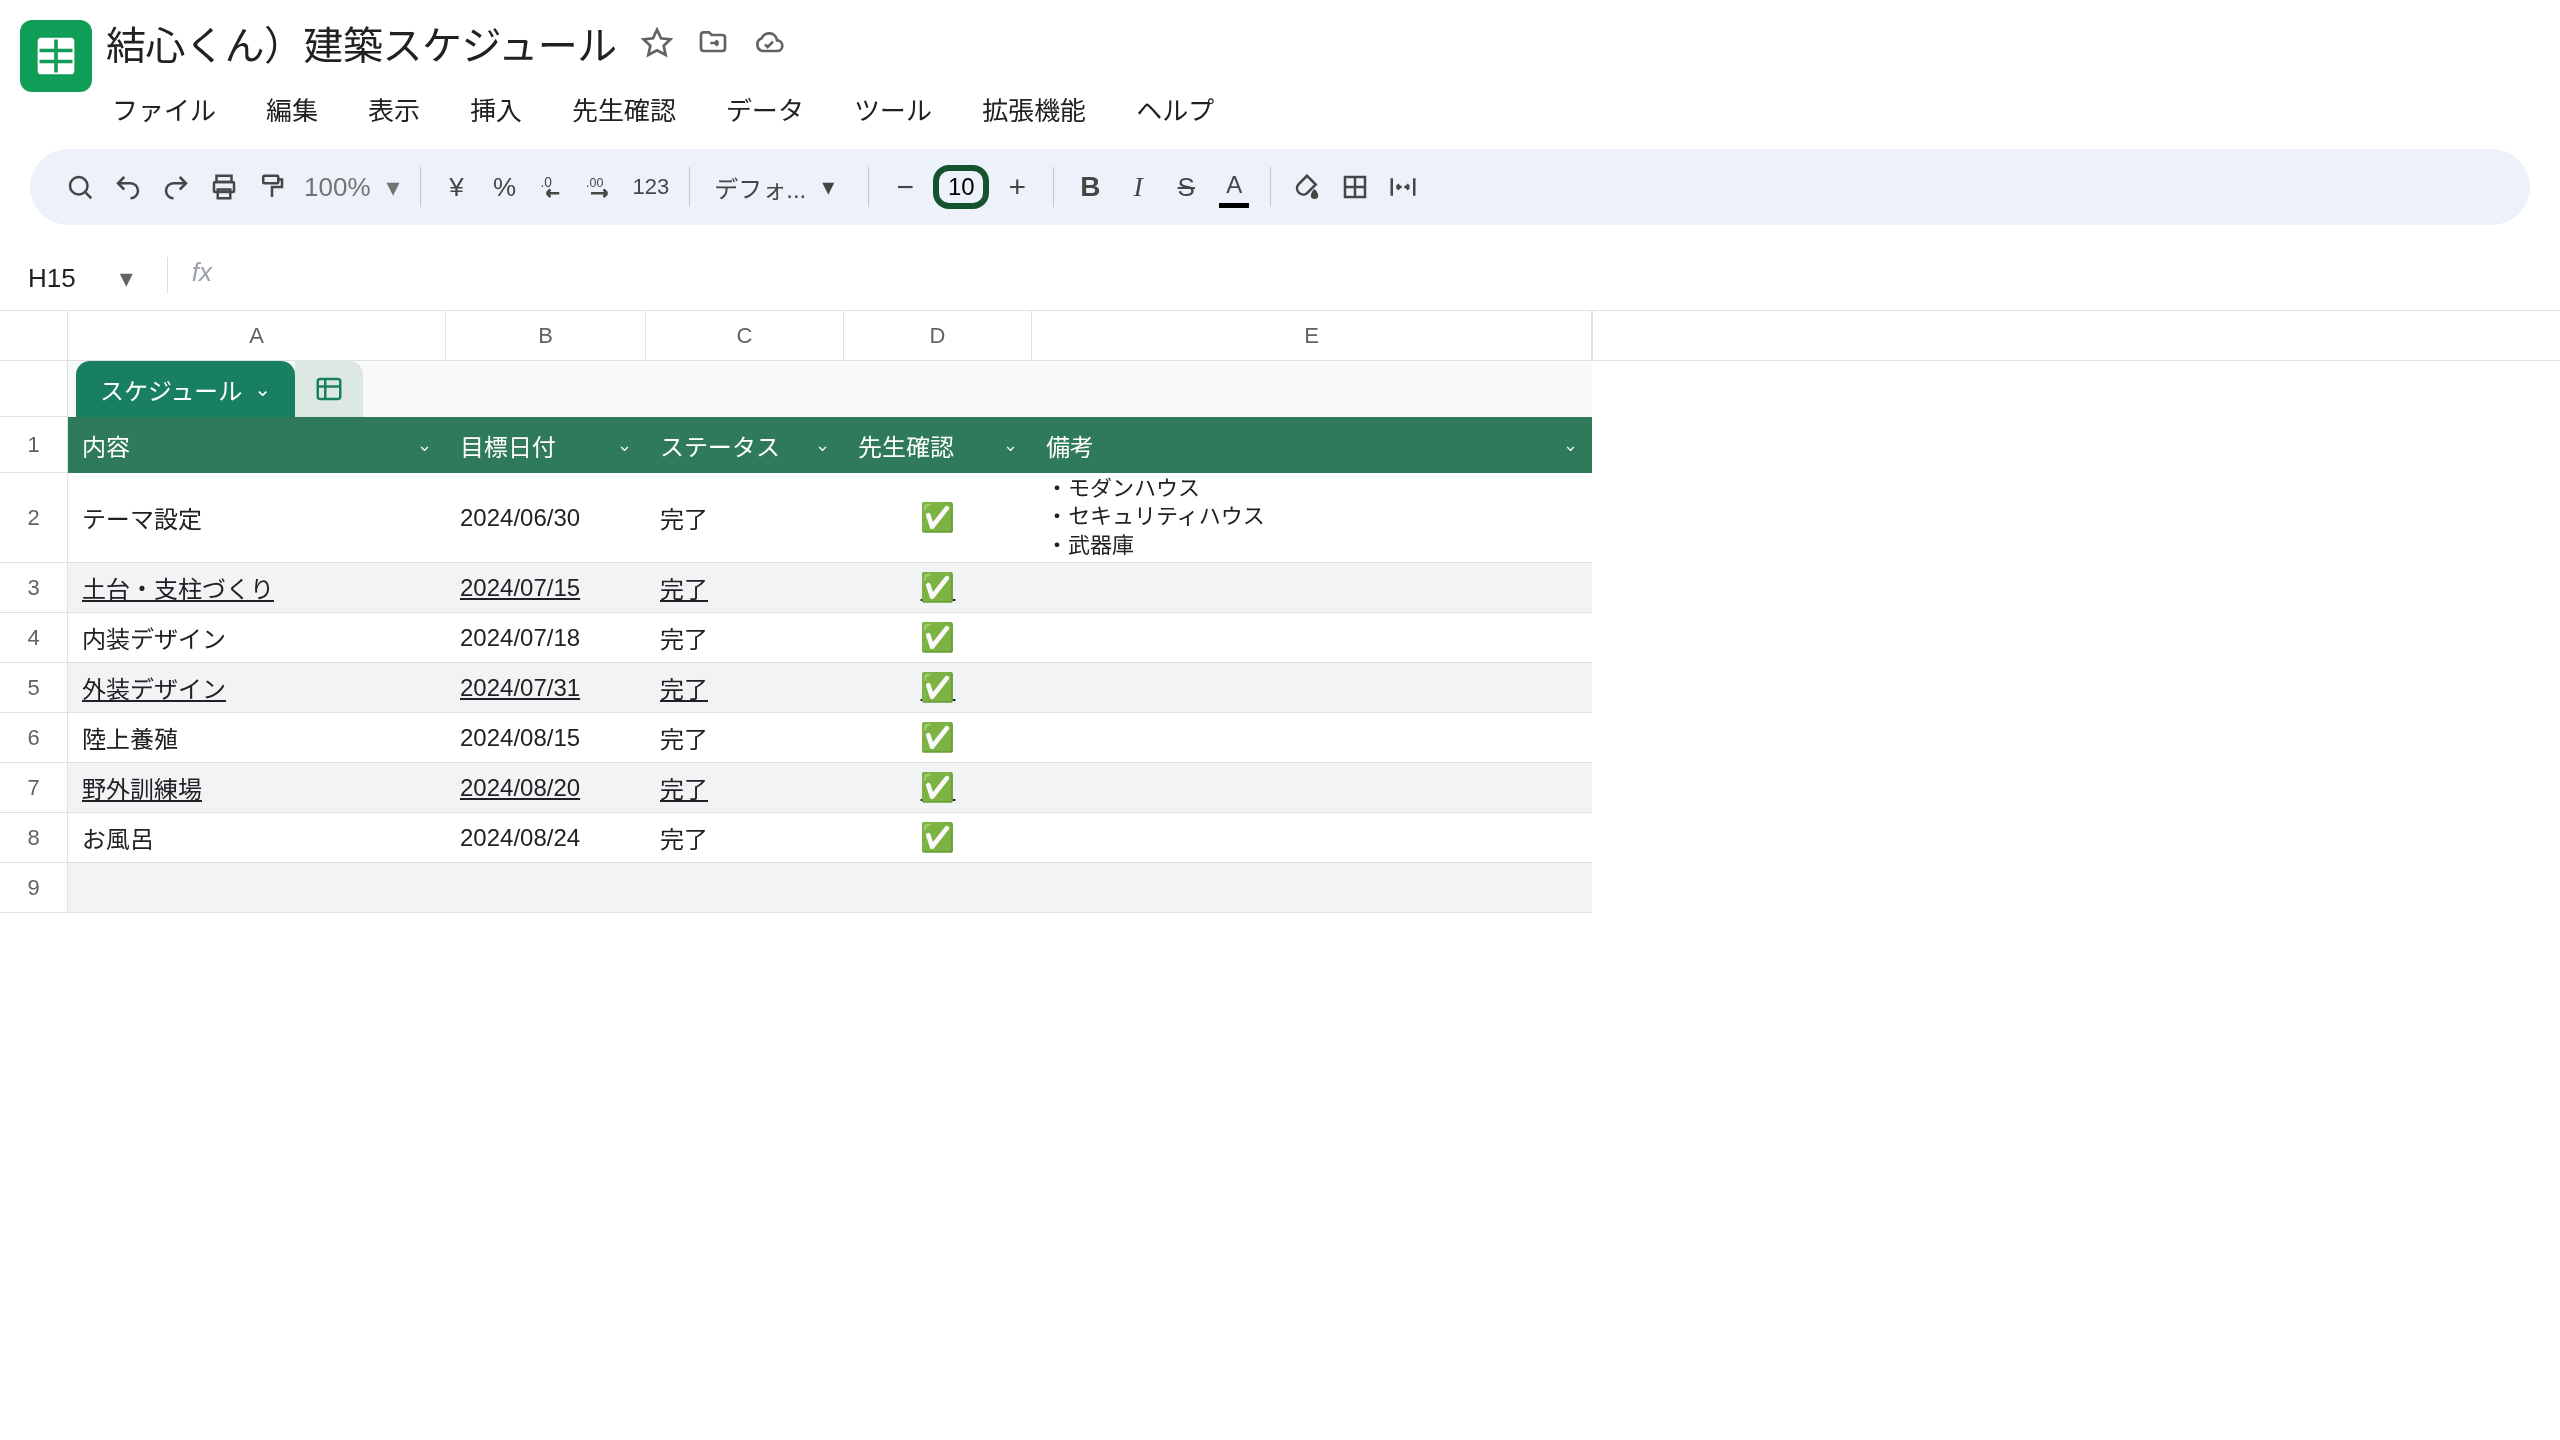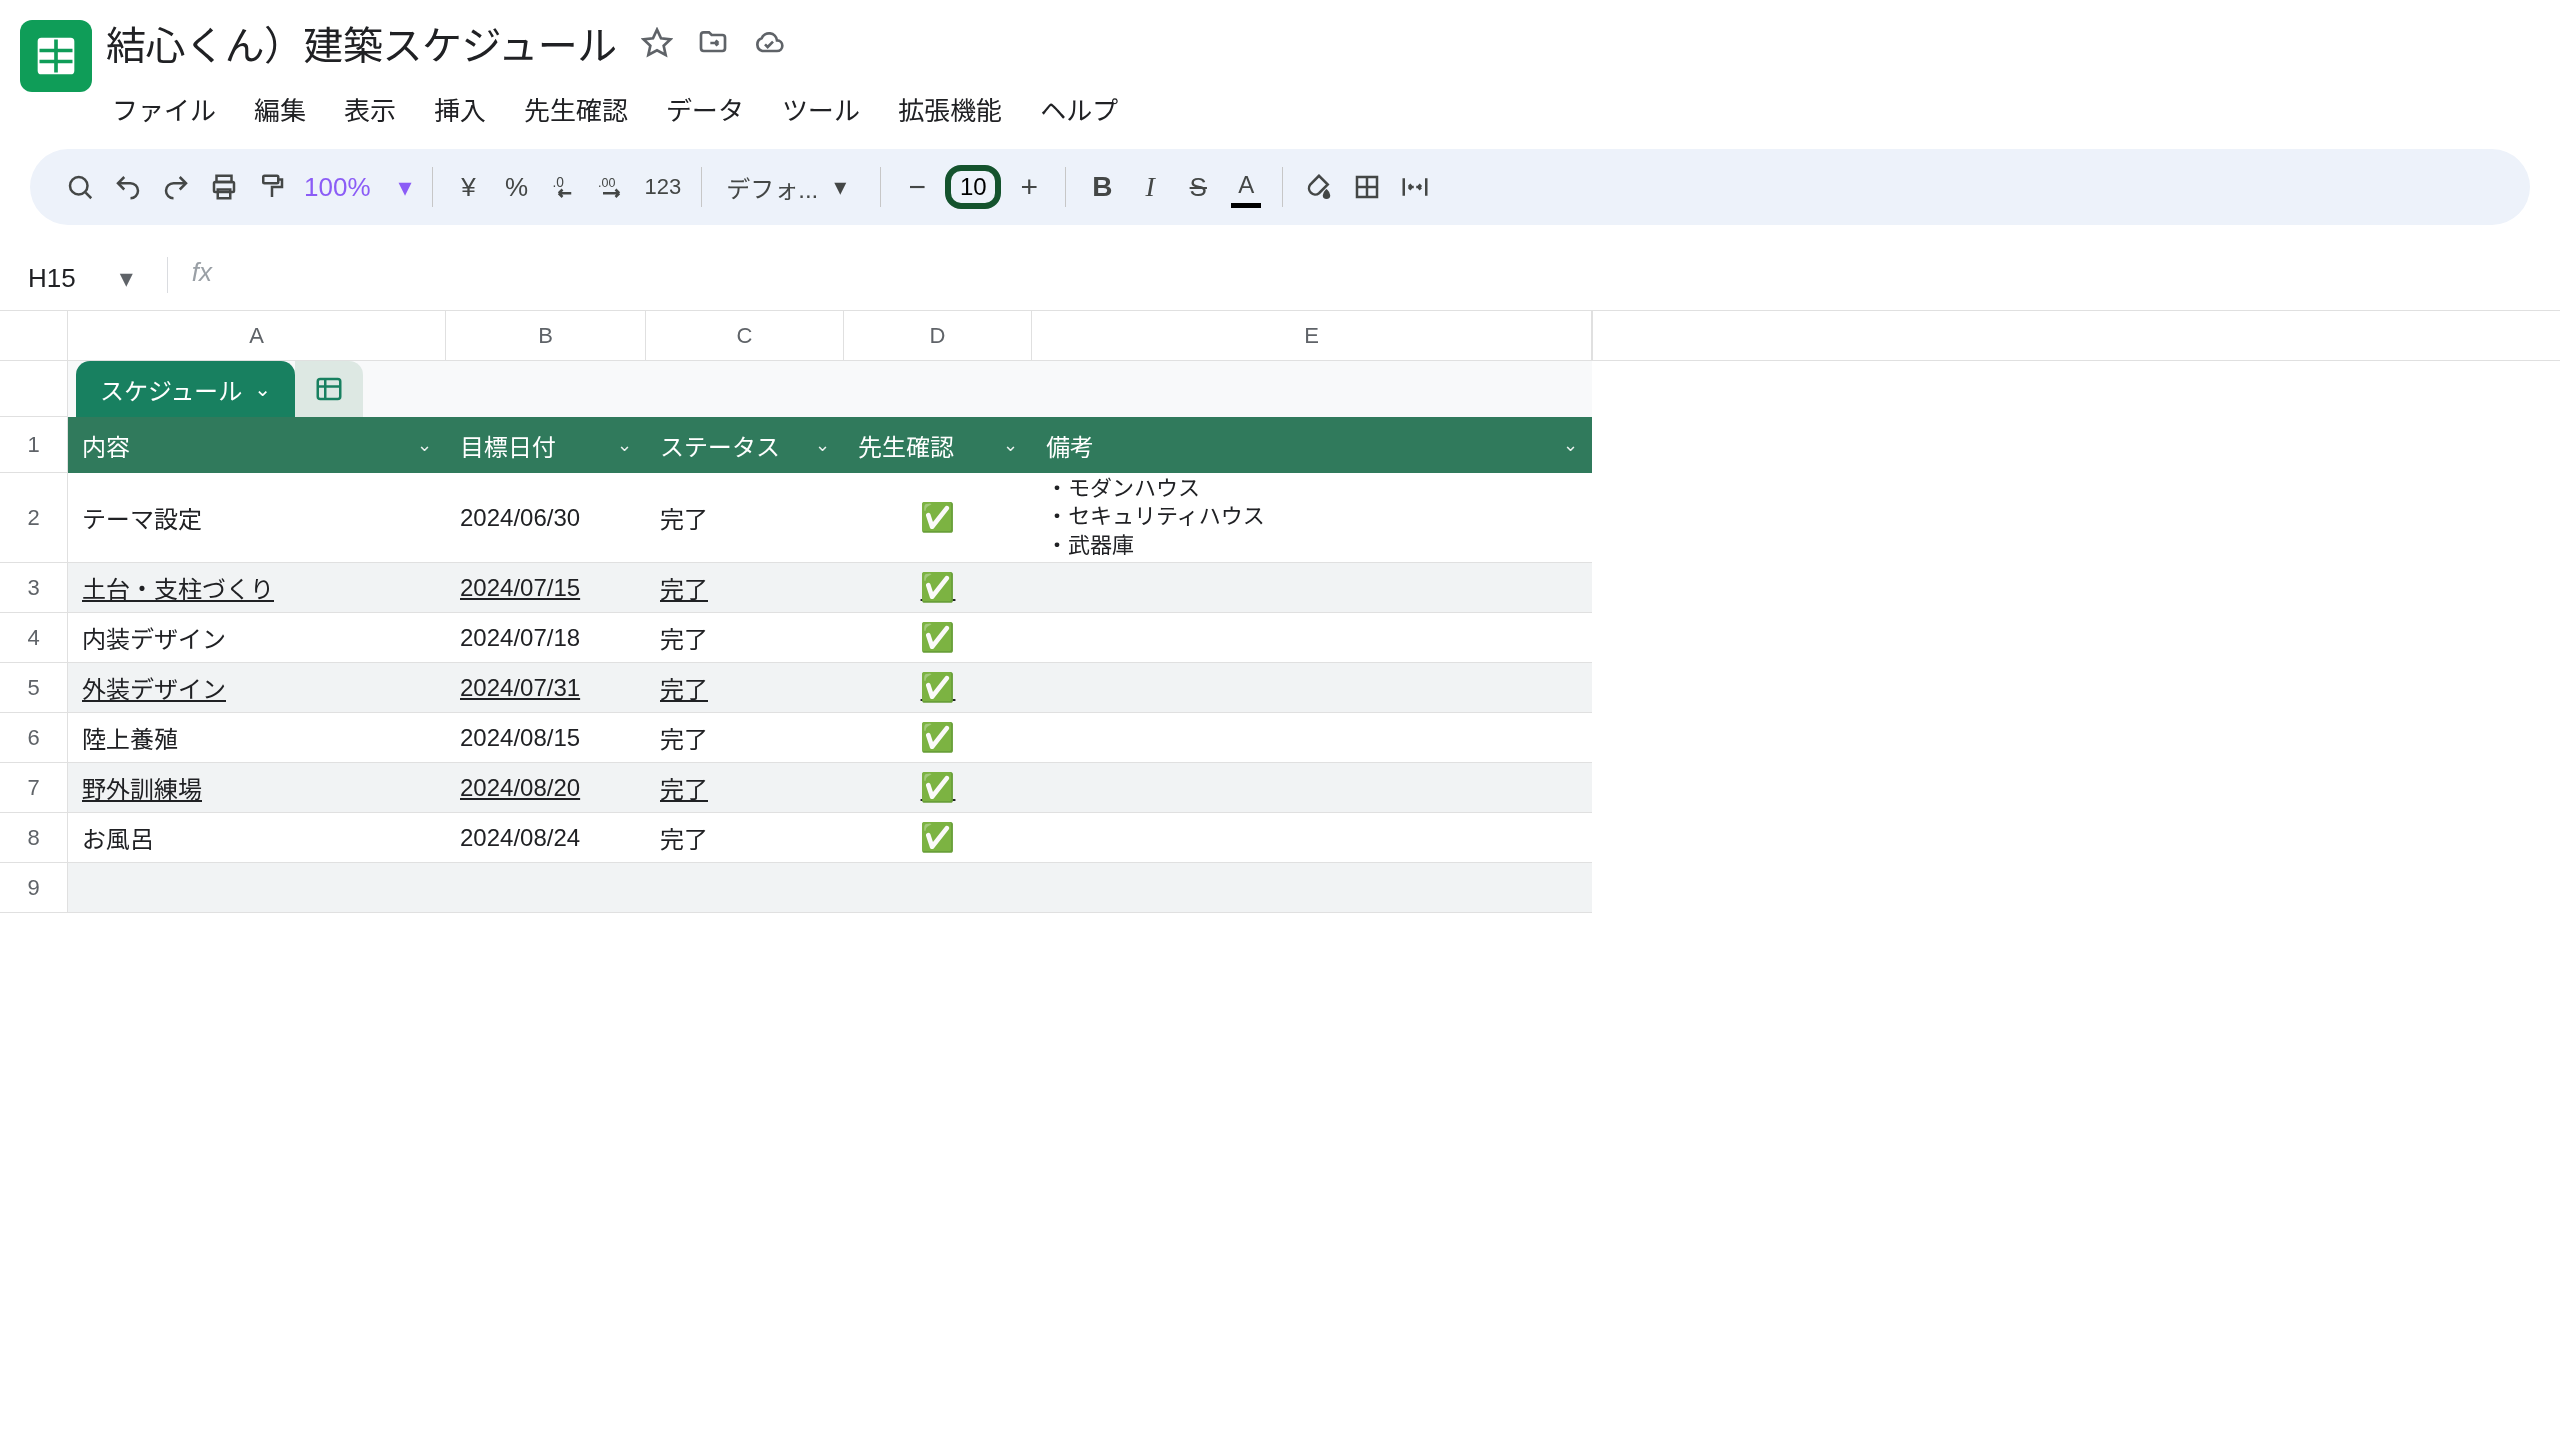--- a/index.html
+++ b/index.html
@@ -5,27 +5,27 @@
 * { margin:0; padding:0; box-sizing:border-box; }
 body { font-family:"Helvetica Neue",Arial,"Hiragino Kaku Gothic ProN","Noto Sans JP",sans-serif; background:#fff; color:#202124; overflow:hidden; width:2560px; height:1440px; }
 .header { display:flex; align-items:flex-start; padding:14px 20px 0 20px; gap:14px; }
 .logo { width:72px; height:72px; background:#0f9d58; border-radius:12px; display:flex; align-items:center; justify-content:center; flex-shrink:0; margin-top:6px; }
 .logo svg { width:44px; height:44px; }
 .title-area { flex:1; }
 .title-row { display:flex; align-items:center; gap:24px; }
 .doc-title { font-size:40px; font-weight:400; color:#202124; letter-spacing:-0.5px; }
 .title-icon { width:32px; height:32px; color:#5f6368; display:flex; align-items:center; justify-content:center; cursor:pointer; }
 .title-icon svg { width:32px; height:32px; }
-.menu-bar { display:flex; gap:34px; margin-top:14px; padding-left:4px; }
+.menu-bar { display:flex; gap:46px; margin-top:14px; padding-left:4px; }
 .menu-item { font-size:26px; color:#202124; cursor:pointer; padding:4px 2px; }
 .toolbar { margin:18px 30px 0 30px; background:#edf2fa; border-radius:40px; height:76px; display:flex; align-items:center; padding:0 28px; gap:4px; }
 .tb-btn { width:44px; height:44px; display:flex; align-items:center; justify-content:center; color:#444746; cursor:pointer; border-radius:6px; }
 .tb-btn svg { width:30px; height:30px; }
 .tb-sep { width:1px; height:40px; background:#c7c7c7; margin:0 10px; }
-.tb-zoom { font-size:26px; color:#8b5cf6; padding:0 6px; display:flex; align-items:flex-end; gap:28px; cursor:pointer; }
+.tb-zoom { font-size:26px; color:#737373; padding:0 6px; display:flex; align-items:flex-end; gap:16px; cursor:pointer; }
 .tb-text { font-size:24px; color:#444746; padding:0 10px; display:flex; align-items:center; gap:16px; cursor:pointer; min-width:150px; }
 .tb-fontsize { display:flex; align-items:center; gap:6px; }
 .tb-fontsize input { width:56px; height:44px; border:6px solid #14532d; border-radius:16px; text-align:center; font-size:24px; background:transparent; }
 .tb-color-under { width:30px; height:5px; background:#000; position:relative; top:4px; }
 .namebox-row { display:flex; align-items:flex-start; padding:10px 0 10px 18px; gap:24px; border-bottom:1px solid #e0e0e0; margin-top:22px; }
 .namebox { display:flex; align-items:center; gap:44px; font-size:26px; padding:6px 10px; }
 .fx-sep { width:1px; height:36px; background:#dadce0; }
 .fx-label { font-style:italic; font-size:26px; color:#9aa0a6; }
 .sheet-area { display:flex; }
 .row-headers { width:68px; border-right:1px solid #e0e0e0; }

